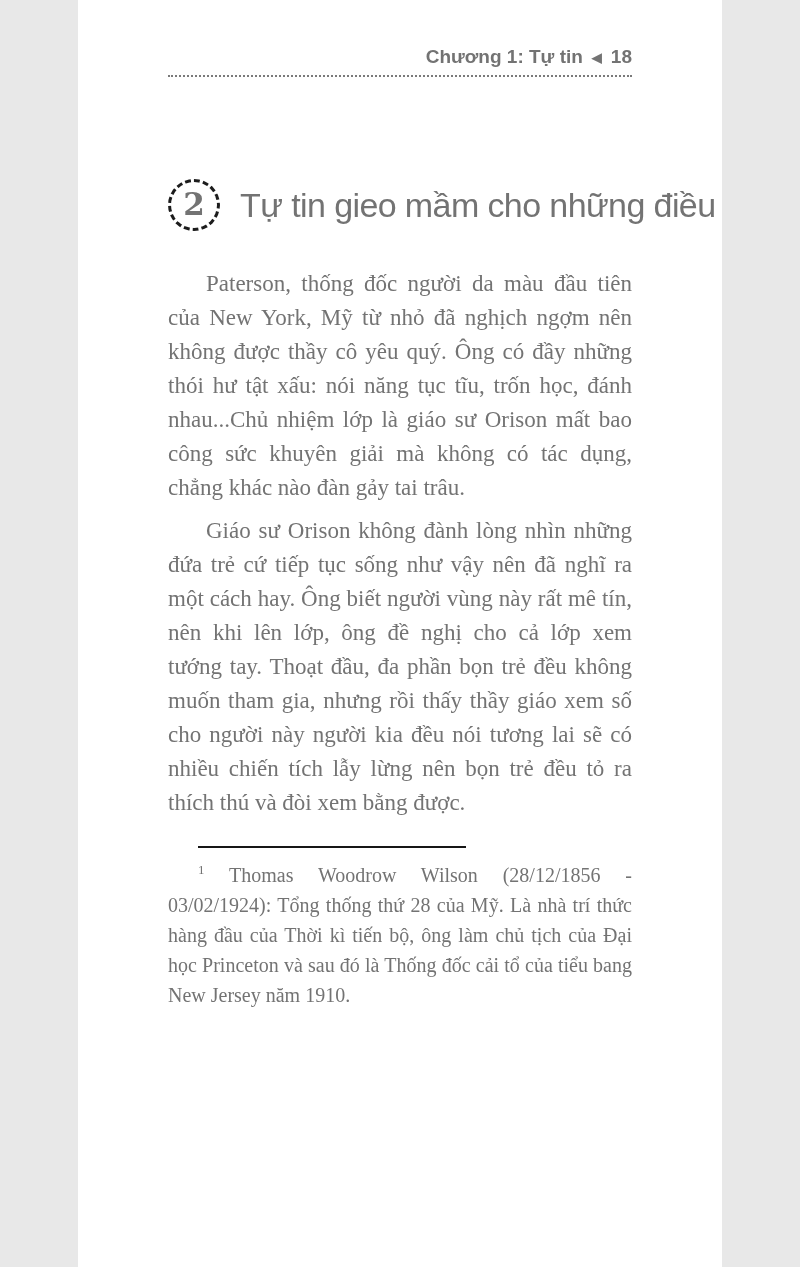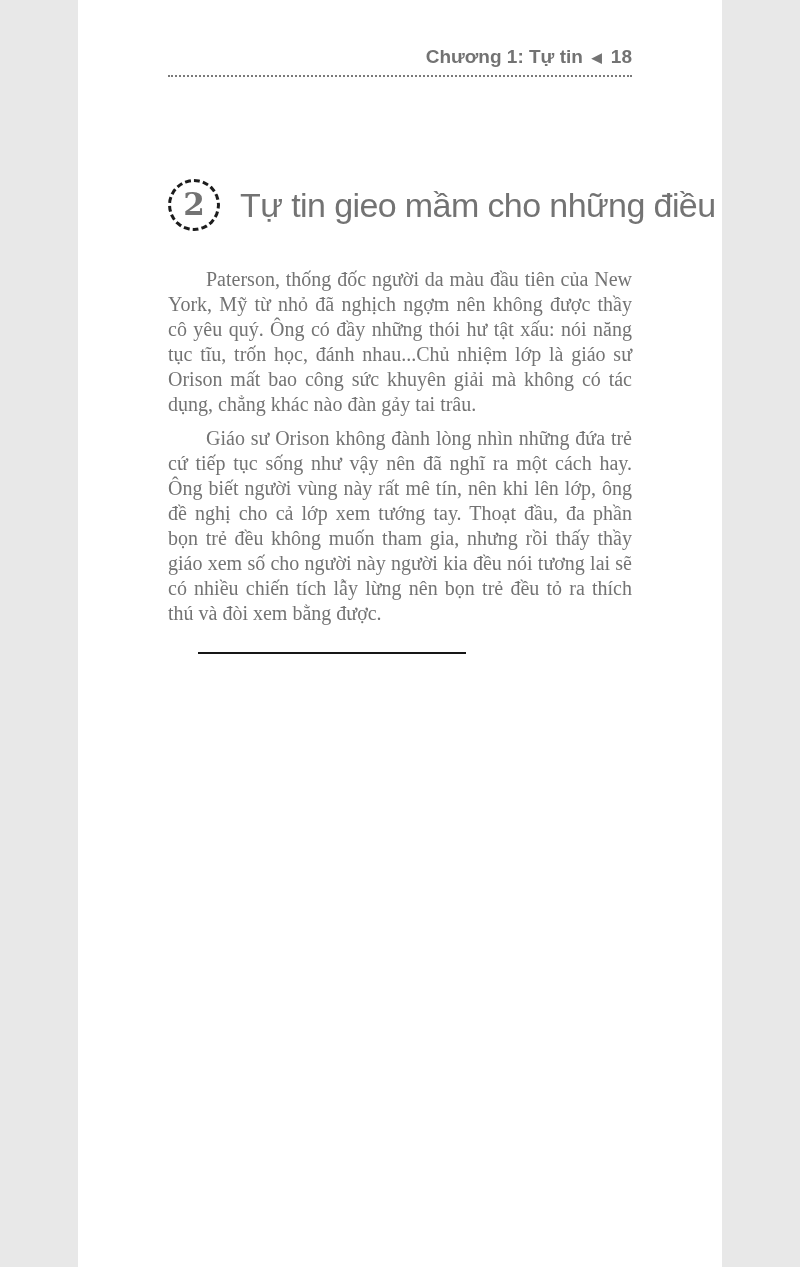--- a/index.html
+++ b/index.html
@@ -85,22 +85,22 @@
   .quote-attribution {
     font-weight: bold;
   }
 
   
   .body-text {
     margin-top: 36px;
   }
   .body-text p {
     margin: 0 0 9px 0;
-    font-size: 20px;
-    line-height: 25px;
+    font-size: 23px;
+    line-height: 34px;
     text-align: justify;
     text-indent: 38px;
   }
 
   
   .footnote-area {
     margin-top: 26px;
   }
   .footnote-rule {
     width: 268px;
@@ -140,15 +140,16 @@
   </div>
 
 
   <div class="body-text">
     <p>Paterson, thống đốc người da màu đầu tiên của New York, Mỹ từ nhỏ đã nghịch ngợm nên không được thầy cô yêu quý. Ông có đầy những thói hư tật xấu: nói năng tục tĩu, trốn học, đánh nhau...Chủ nhiệm lớp là giáo sư Orison mất bao công sức khuyên giải mà không có tác dụng, chẳng khác nào đàn gảy tai trâu.</p>
     <p>Giáo sư Orison không đành lòng nhìn những đứa trẻ cứ tiếp tục sống như vậy nên đã nghĩ ra một cách hay. Ông biết người vùng này rất mê tín, nên khi lên lớp, ông đề nghị cho cả lớp xem tướng tay. Thoạt đầu, đa phần bọn trẻ đều không muốn tham gia, nhưng rồi thấy thầy giáo xem số cho người này người kia đều nói tương lai sẽ có nhiều chiến tích lẫy lừng nên bọn trẻ đều tỏ ra thích thú và đòi xem bằng được.</p>
   </div>
 
   <div class="footnote-area">
     <div class="footnote-rule"></div>
+    <p class="footnote-text"><sup>1</sup><span> Thomas Woodrow Wilson (28/12/1856 - 03/02/1924): Tổng thống thứ 28 của Mỹ. Là nhà trí thức hàng đầu của Thời kì tiến bộ, ông làm chủ tịch của Đại học Princeton và sau đó là Thống đốc cải tổ của tiểu bang New Jersey năm 1910.</span></p>
   </div>
 
 </div>
 
 </body></html>

